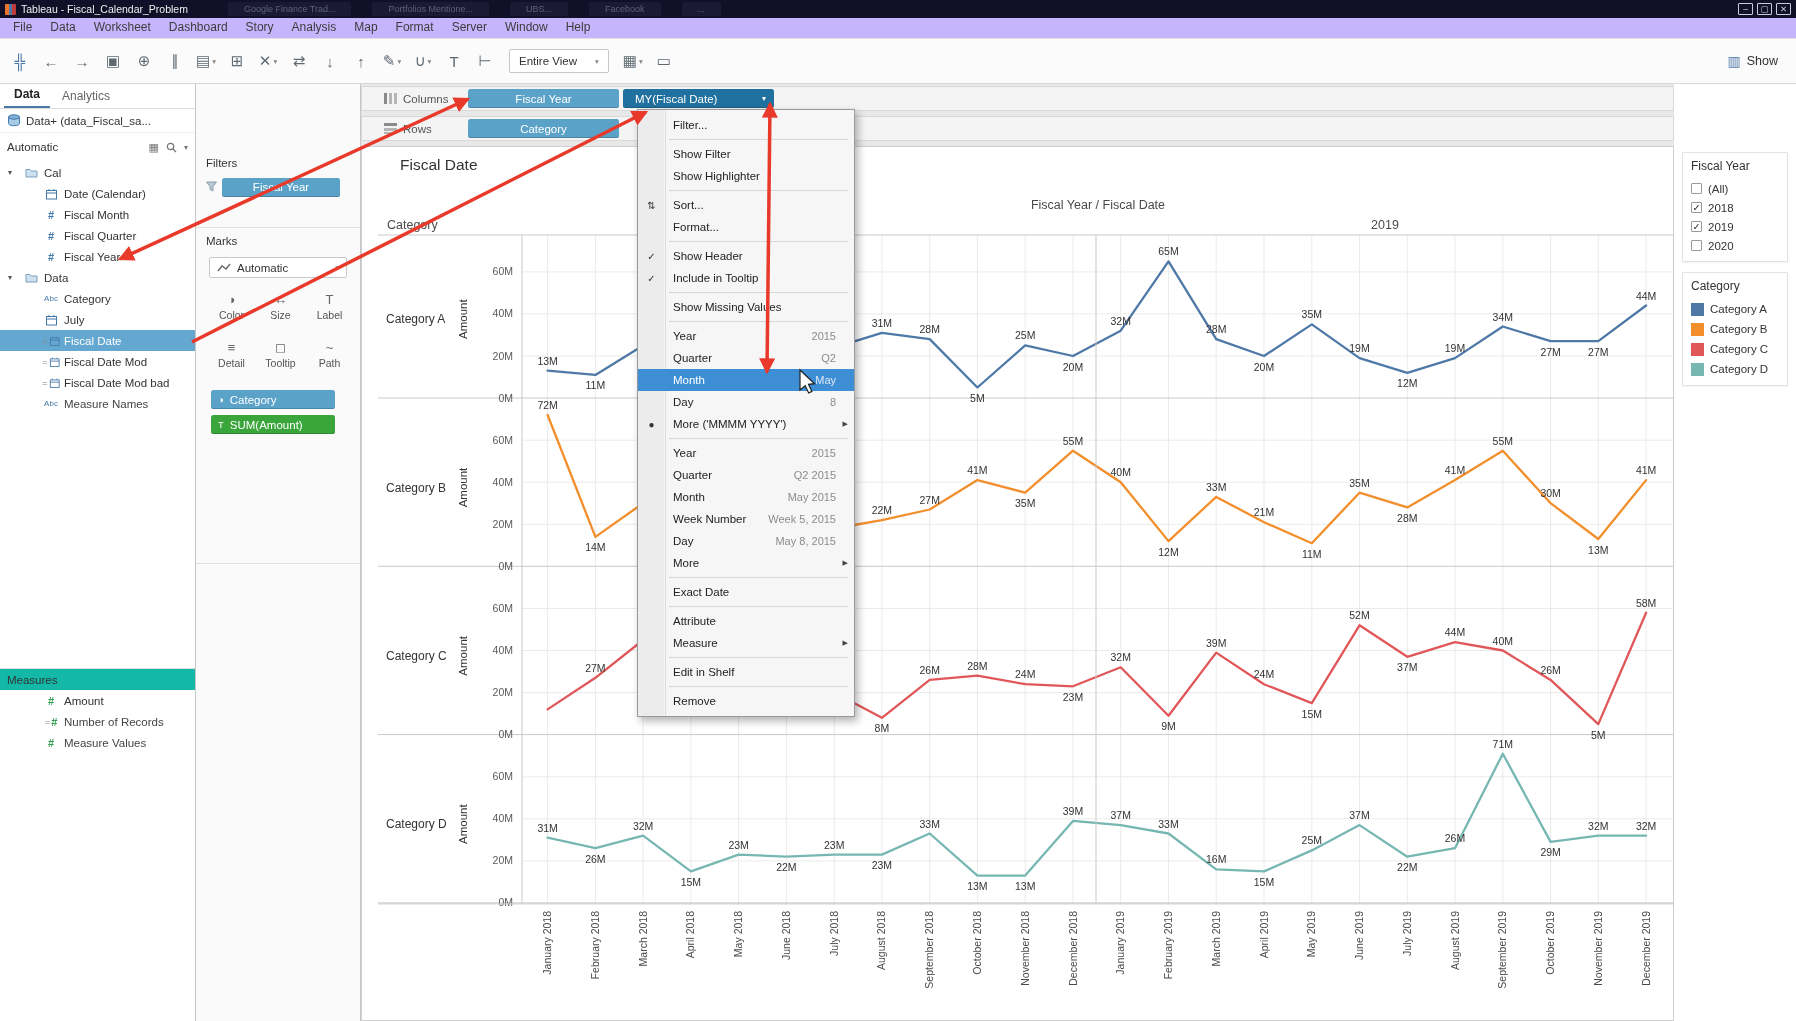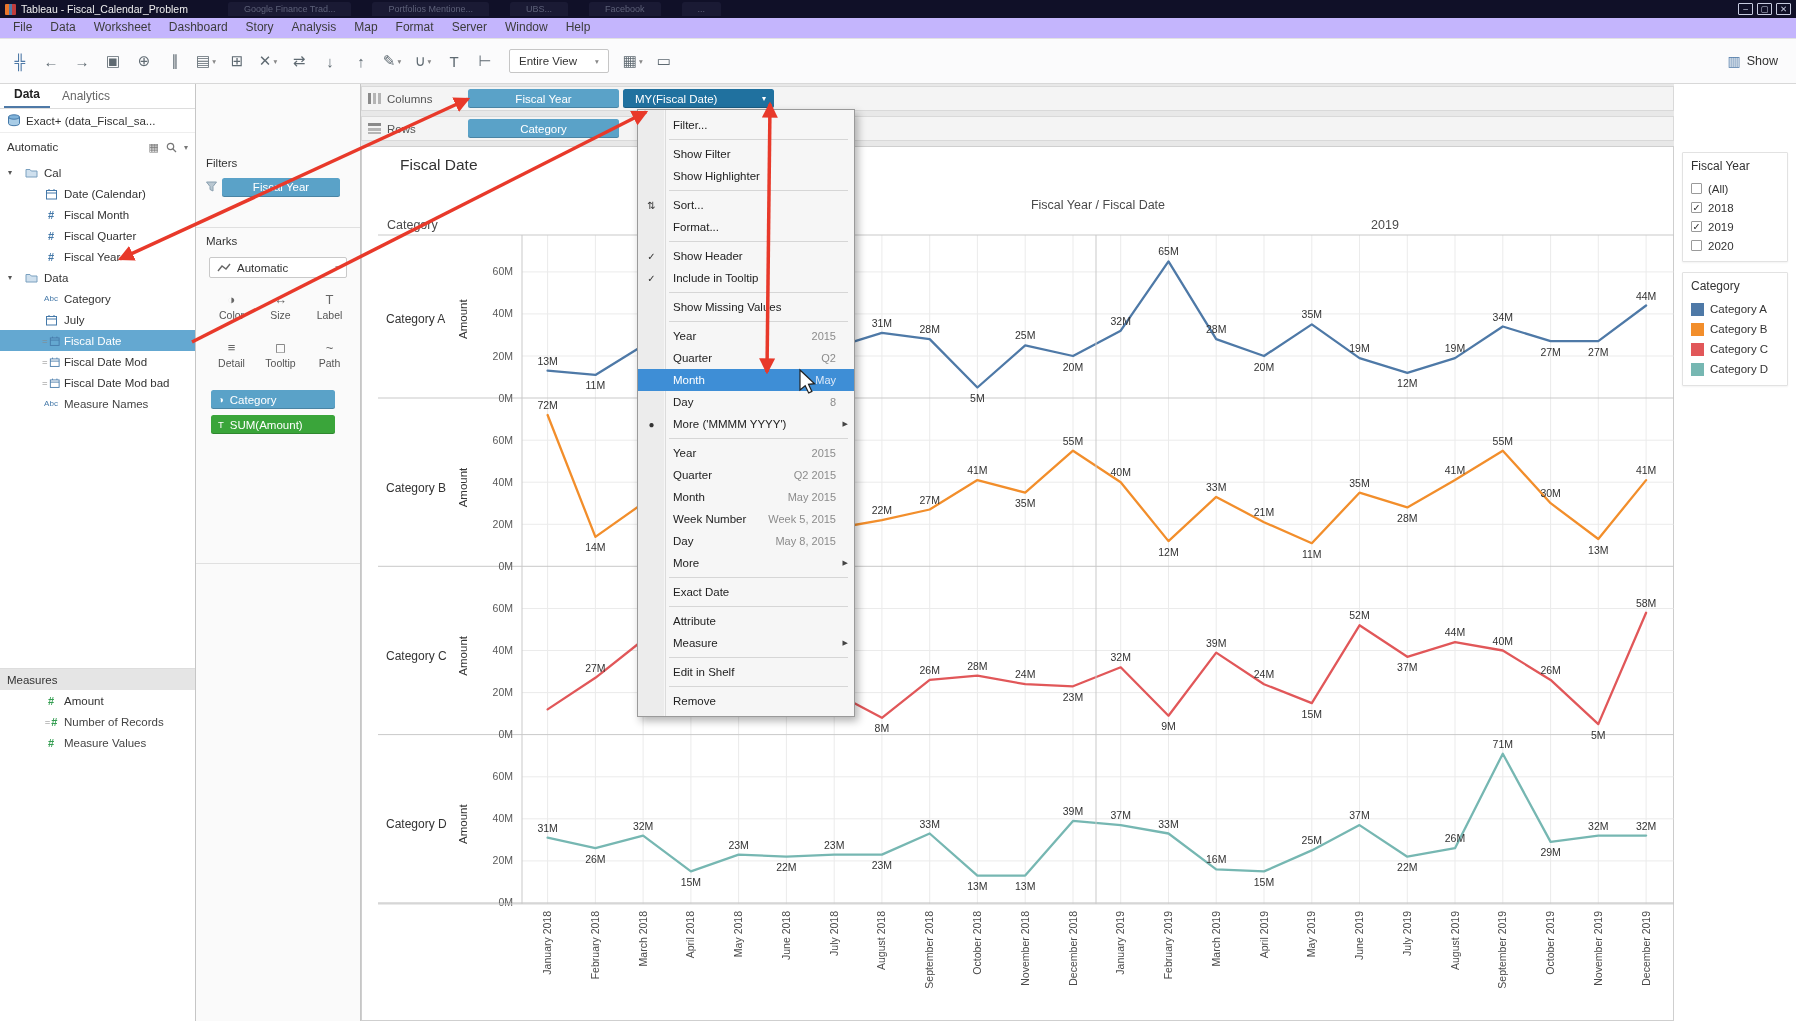--- a/index.html
+++ b/index.html
@@ -40,21 +40,21 @@
 .tree-item.folder{padding-left:8px}
 .caret{font-size:8px;color:#555;width:10px}
 .ti-icon{width:18px;display:flex;align-items:center;justify-content:center;flex-shrink:0}
 .num-ic{color:#4579a9;font-size:11px;font-weight:bold}
 .num-ic.green{color:#359e52}
 .abc-ic{color:#4579a9;font-size:8px}
 .eq{color:#888;font-size:9.5px;margin-right:1px}
 .tree-item.italic .ti-label{color:#444}
 .tree-item.selected{background:var(--sel-bg,#64a8d1)}
 .tree-item.selected .ti-label{color:#fff}
-.measures-hdr{top:584px;border-top:1px solid #ddd;background:#e5e5e5}
+.measures-hdr{top:584px;border-top:1px solid #ddd;background:#14b8a6}
 #measList{position:absolute;top:606px;left:0;right:0}
 
 .cardspane{position:absolute;left:196px;top:84px;width:165px;bottom:0;background:#fafafa;border-right:1px solid #c6c6c6;z-index:30}
 .card{position:absolute;left:0;right:0;border-bottom:1px solid #e0e0e0}
 #pagesCard{top:0;height:66px}
 #filtersCard{top:66px;height:78px}
 #marksCard{top:144px;height:336px}
 .card-title{font-size:11.5px;color:#333;padding:7px 0 0 10px}
 .filter-row{display:flex;align-items:center;gap:5px;padding:8px 0 0 10px}
 .marksel{margin:10px 13px 0;height:21px;border:1px solid #c9c9c9;background:#fff;border-radius:2px;display:flex;align-items:center;gap:6px;padding:0 7px;font-size:11.5px;color:#333}
@@ -71,21 +71,21 @@
 .shelf-pill{min-width:151px}
 .shelf-pill.active{background:var(--pill-active,#20719f);justify-content:space-between;padding:0 8px 0 12px}
 .pill-caret{font-size:8px}
 .w-filter{min-width:118px}
 .mark-pill{min-width:124px;justify-content:flex-start;gap:6px;padding:0 10px 0 7px}
 .pill-ic{font-size:9.5px}
 
 .shelf{position:absolute;left:361px;width:1313px;height:25px;background:#f4f4f4;border:1px solid #d9d9d9;display:flex;align-items:center;z-index:25}
 #colShelf{top:86px}
 #rowShelf{top:116px}
-.shelf-head{display:flex;align-items:center;gap:6px;width:106px;padding-left:6px;color:#555;font-size:11.5px;flex-shrink:0}
+.shelf-head{display:flex;align-items:center;gap:6px;width:106px;padding-left:22px;color:#555;font-size:11.5px;flex-shrink:0}
 .pill-row{display:flex;gap:4px}
 
 .sheet{position:absolute;left:361px;top:146px;width:1313px;height:875px;background:#fff;border:1px solid #cfcfcf;z-index:10}
 .sheet-title{position:absolute;left:362px;top:147px;width:1311px;height:36px;display:flex;align-items:center;padding-left:38px;font-size:15.5px;color:#333;background:#fff;z-index:11}
 #chart{position:absolute;left:361px;top:182px;z-index:11}
 #chart text{font-family:"Liberation Sans","DejaVu Sans",sans-serif}
 .c-hdr{font-size:12.5px;fill:#4a4a4a}
 .c-tick{font-size:10.5px;fill:#5a5a5a}
 .c-rowlbl{font-size:12px;fill:#333}
 .c-axislbl{font-size:11.5px;fill:#333}
@@ -232,21 +232,21 @@
     <span class="dp-tab active">Data</span>
     <span class="dp-tab">Analytics</span>
   </div>
   <div class="ds-row">
     <span class="ds-icon">
         <svg width="14" height="13" viewBox="0 0 14 13">
           <path d="M1.5 3 v6.5 c0 1.2 2.5 2.2 5.5 2.2 s5.5-1 5.5-2.2 V3" fill="#a8cce6" stroke="#4579a9"></path>
           <ellipse cx="7" cy="3" rx="5.5" ry="2.2" fill="#7fb2d9" stroke="#4579a9"></ellipse>
         </svg>
       </span>
-    <span class="ds-label">Exact+ (data_Fiscal_sa...</span>
+    <span class="ds-label">Data+ (data_Fiscal_sa...</span>
   </div>
   <div class="section-hdr" id="dimHdr">
     <span>Automatic</span>
     <span class="sh-icons">
       <span>▦</span>
       <span>
           <svg width="11" height="11" viewBox="0 0 11 11">
             <circle cx="4.5" cy="4.5" r="3.2" fill="none" stroke="#777" stroke-width="1.2"></circle>
             <line x1="7" y1="7" x2="10" y2="10" stroke="#777" stroke-width="1.2"></line>
           </svg>

